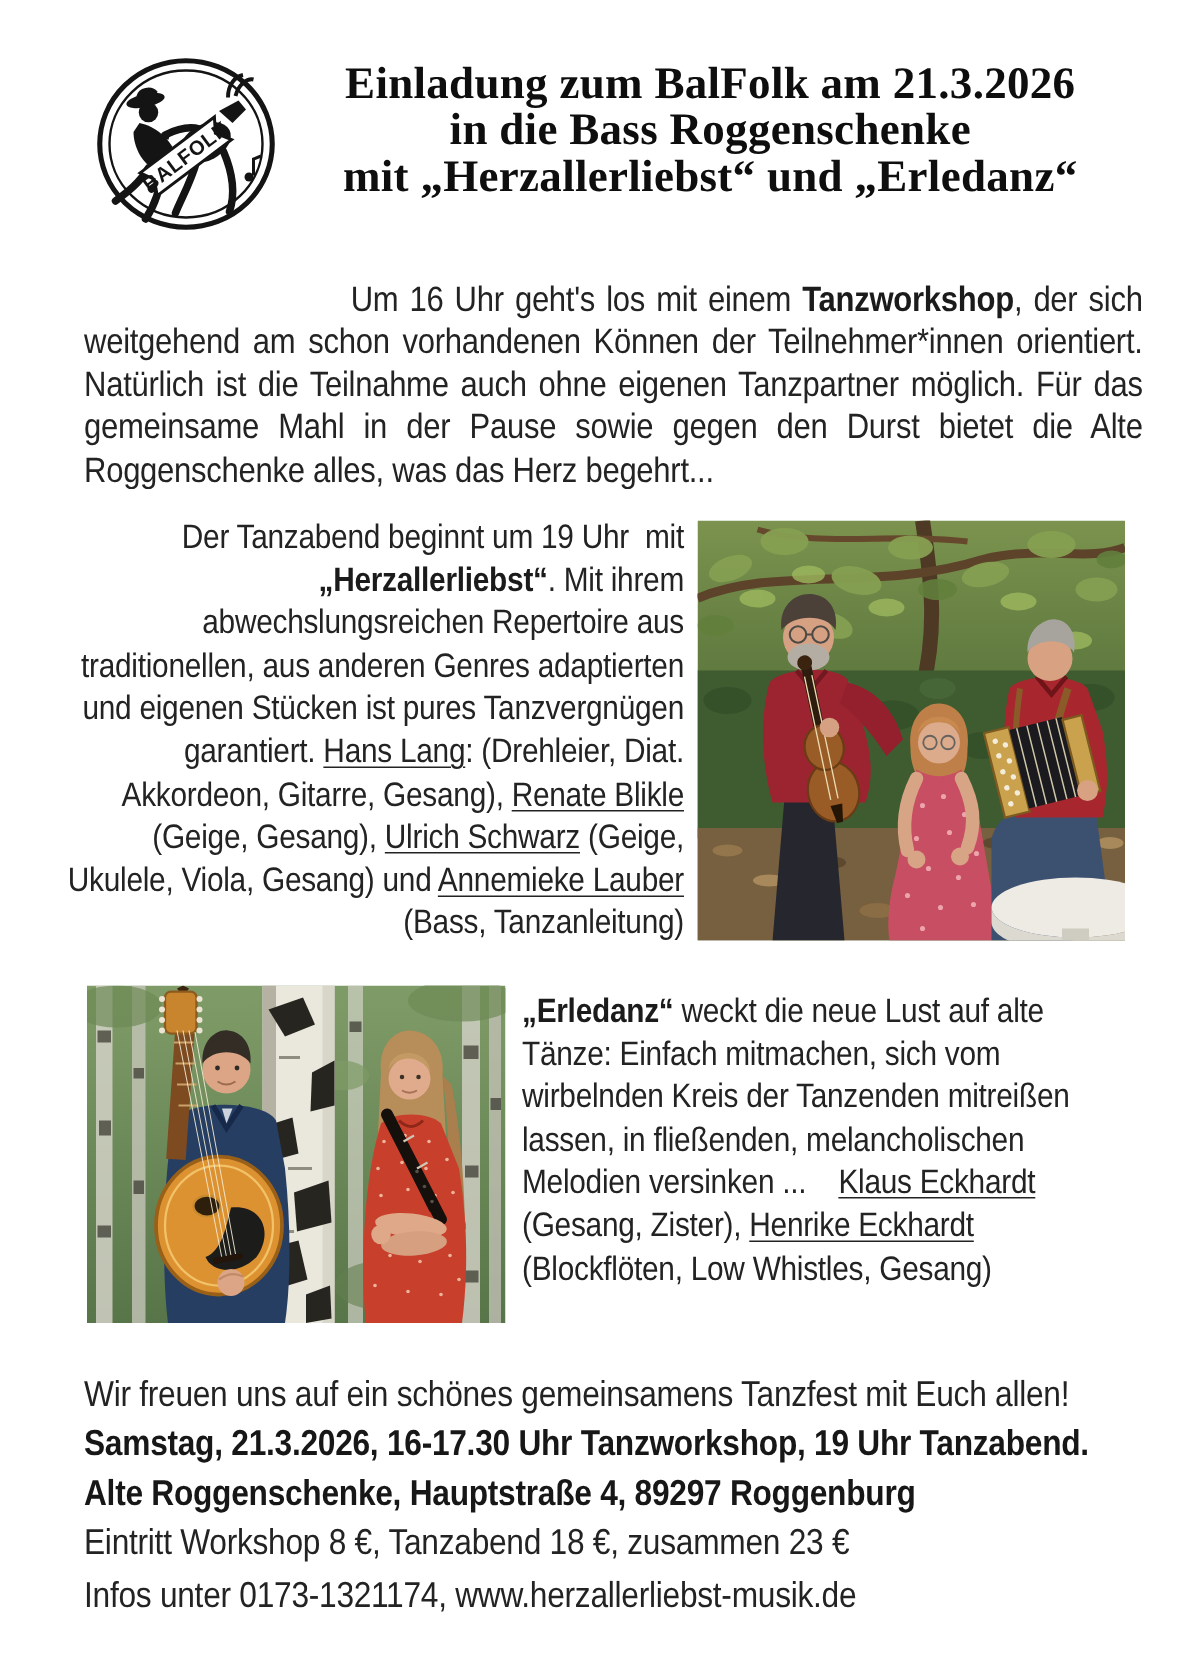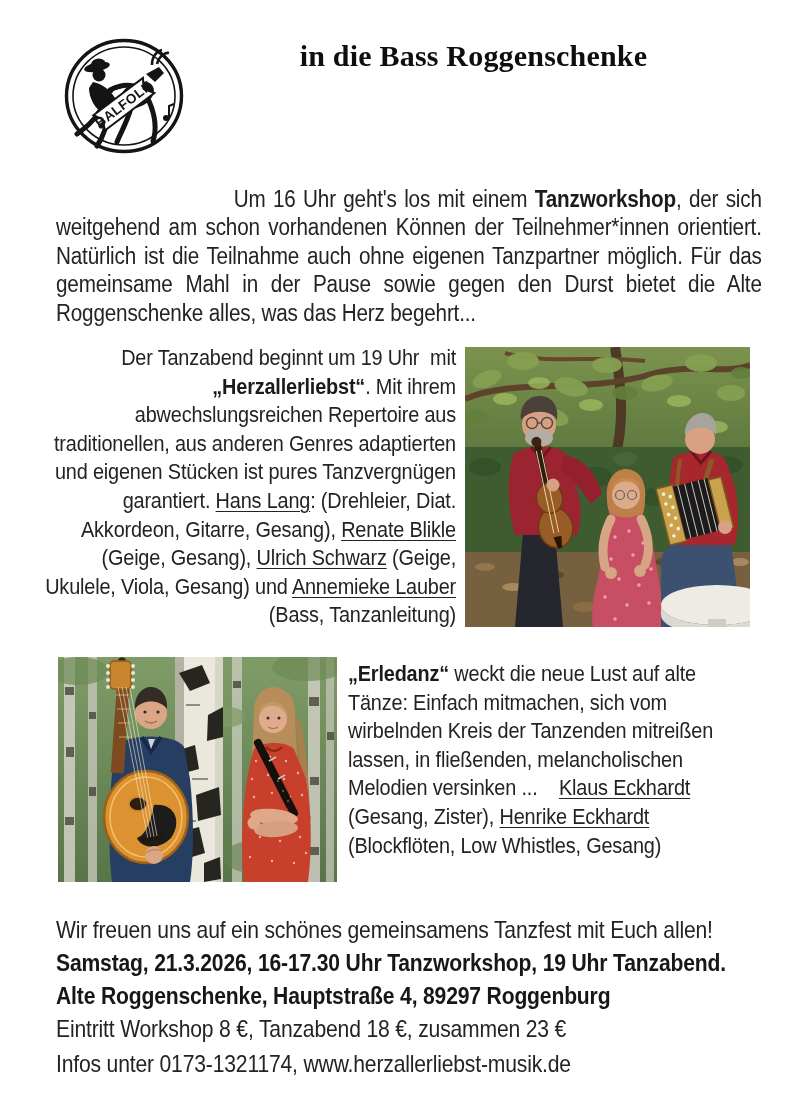--- a/index.html
+++ b/index.html
@@ -57,21 +57,23 @@
       <circle cx="103" cy="80" r="3"></circle>
       <path d="M106,79 v-11 l5,-2" stroke="#141414" stroke-width="2" fill="none"></path>
     </g>
     <g transform="rotate(-37 62 66)">
       <path d="M30,56 h62 l-6,9 6,10 h-62 l5,-10 z" fill="#ffffff" stroke="#141414" stroke-width="2"></path>
       <text x="61" y="70" text-anchor="middle" font-family="Liberation Sans, sans-serif" font-size="13.5" font-weight="bold" letter-spacing="0.5" fill="#141414">BALFOLK</text>
     </g>
   </svg>
 
   <div class="title">
+    <div>Einladung zum BalFolk am 21.3.2026</div>
     <div>in die Bass Roggenschenke</div>
+    <div>mit „Herzallerliebst“ und „Erledanz“</div>
   </div>
 
   <p class="intro narrow"><span>Um 16 Uhr geht's los mit einem </span><b>Tanzworkshop</b><span>, der sich weitgehend am schon vorhandenen Können der Teilnehmer*innen orientiert. Natürlich ist die Teilnahme auch ohne eigenen Tanzpartner möglich. Für das gemeinsame Mahl in der Pause sowie gegen den Durst bietet die Alte Roggenschenke alles, was das Herz begehrt...</span></p>
 
   <div class="herz-text narrow-r"><span>Der Tanzabend beginnt um 19 Uhr&nbsp; mit </span><b>„Herzallerliebst“</b><span>. Mit ihrem abwechslungsreichen Repertoire aus traditionellen, aus anderen Genres adaptierten und eigenen Stücken ist pures Tanzvergnügen garantiert. </span><u>Hans Lang</u><span>: (Drehleier, Diat. Akkordeon, Gitarre, Gesang), </span><u>Renate Blikle</u><span> (Geige, Gesang), </span><u>Ulrich Schwarz</u><span> (Geige, Ukulele, Viola, Gesang) und </span><u>Annemieke Lauber</u><span> (Bass, Tanzanleitung)</span></div>
 
   <svg class="photo1" viewBox="0 0 285 280" preserveAspectRatio="none">
     <defs>
       <linearGradient id="p1bg" x1="0" y1="0" x2="0" y2="1">
         <stop offset="0" stop-color="#7b934e"></stop>

